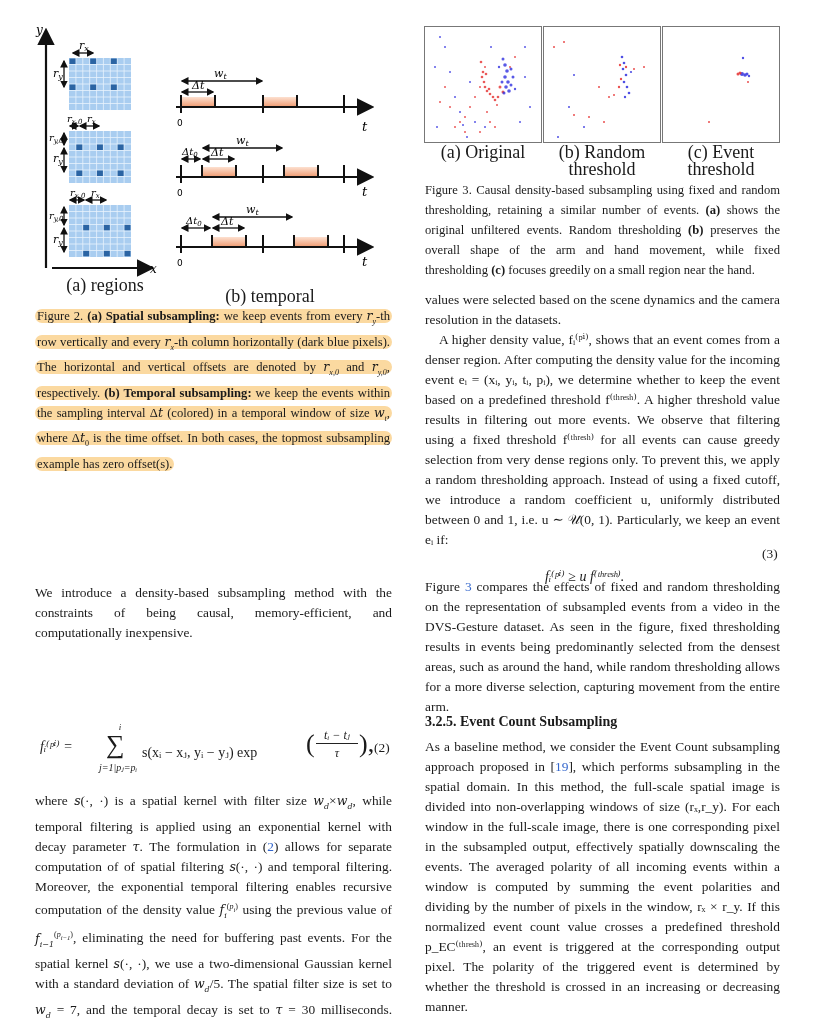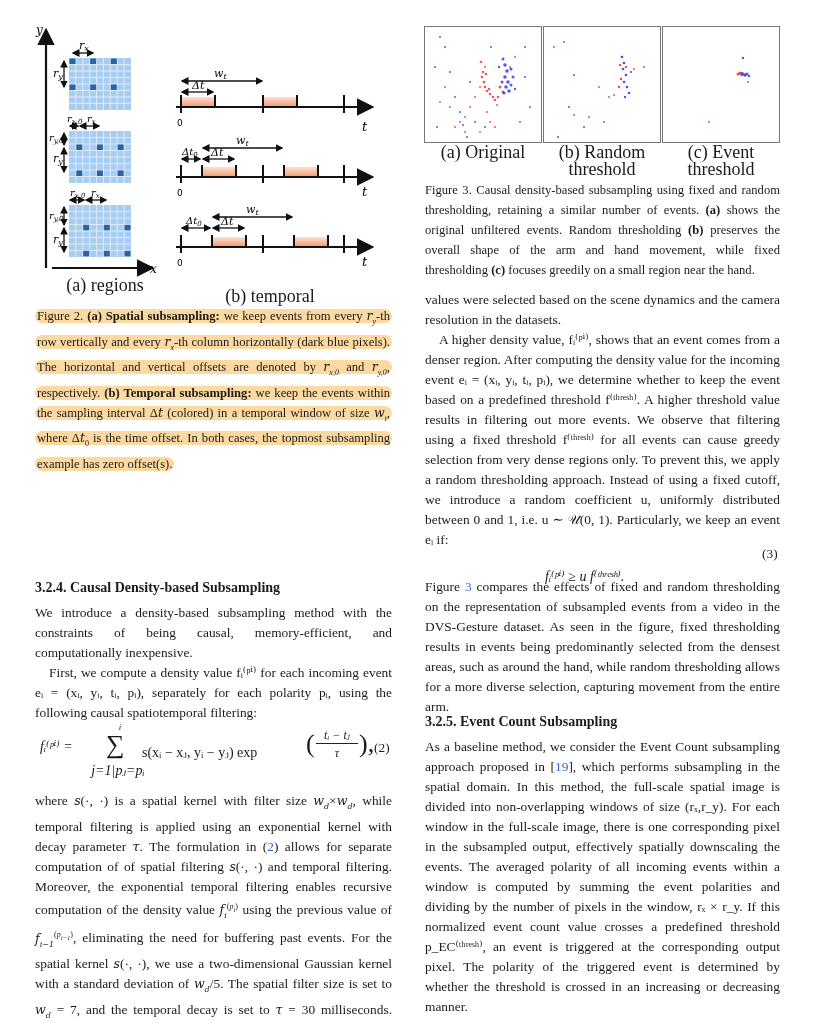--- a/index.html
+++ b/index.html
@@ -361,30 +361,28 @@
   <div class="cap" style="left:543px;top:144px;width:118px;">(b) Random threshold</div>
   <div class="cap" style="left:662px;top:144px;width:118px;">(c) Event threshold</div>
 
   <div class="figcap" style="left:425px;top:180px;width:355px;"><span>Figure 3. Causal density-based subsampling using fixed and random thresholding, retaining a similar number of events. </span><b>(a)</b><span> shows the original unfiltered events. Random thresholding </span><b>(b)</b><span> preserves the overall shape of the arm and hand movement, while fixed thresholding </span><b>(c)</b><span> focuses greedily on a small region near the hand.</span></div>
 </div>
 
 <div class="col col-left" style="top:455px;">
 </div>
 
 <div class="col col-left" style="top:578px;">
-  <h3 class="h">3.2.4. Causal Density-based Subsampling</h3>
   <p class="p" style="margin-top:5px;">We introduce a density-based subsampling method with the constraints of being causal, memory-efficient, and computationally inexpensive.</p>
-  <p class="p indent">First, we compute a density value fᵢ⁽ᵖⁱ⁾ for each incoming event eᵢ = (xᵢ, yᵢ, tᵢ, pᵢ), separately for each polarity pᵢ, using the following causal spatiotemporal filtering:</p>
 </div>
 
 <div>
   <div class="eq" style="left:40px;top:738px;font-style:italic;">fᵢ⁽ᵖⁱ⁾ =</div>
   <div class="eq" style="left:110px;top:722px;font-size:9px;font-style:italic;width:20px;text-align:center;">i</div>
   <div class="eq" style="left:106px;top:730px;font-size:26px;">∑</div>
-  <div class="eq" style="left:88px;top:762px;font-size:14px;font-style:italic;width:60px;text-align:center;">j=1|pⱼ=pᵢ</div>
+  <div class="eq" style="left:88px;top:762px;font-size:10px;font-style:italic;width:60px;text-align:center;">j=1|pⱼ=pᵢ</div>
   <div class="eq" style="left:142px;top:738px;margin-top:6px;">s(xᵢ − xⱼ, yᵢ − yⱼ) exp</div>
   <div class="eq" style="left:306px;top:729px;font-size:26px;">(</div>
   <div class="eq" style="left:316px;top:728px;font-size:12px;font-style:italic;width:42px;text-align:center;border-bottom:1px solid #222;">tᵢ − tⱼ</div>
   <div class="eq" style="left:316px;top:746px;font-size:12px;font-style:italic;width:42px;text-align:center;">τ</div>
   <div class="eq" style="left:359px;top:729px;font-size:26px;">),</div>
   <div class="eqnum" style="left:374px;top:740px;">(2)</div>
 </div>
 
 <div class="col col-left" style="top:791px;">
   <p class="p">where <i class="m">s</i>(·, ·) is a spatial kernel with filter size <i class="m">w<sub style="font-size:8px">d</sub></i>×<i class="m">w<sub style="font-size:8px">d</sub></i>, while temporal filtering is applied using an exponential kernel with decay parameter <i class="m">τ</i>. The formulation in (<span class="link">2</span>) allows for separate computation of of spatial filtering <i class="m">s</i>(·, ·) and temporal filtering. Moreover, the exponential temporal filtering enables recursive computation of the density value <i class="m">f<sub style="font-size:8px">i</sub></i><sup style="font-size:8px">(<i>p<sub>i</sub></i>)</sup> using the previous value of <i class="m">f<sub style="font-size:8px">i−1</sub></i><sup style="font-size:8px">(<i>p<sub>i−1</sub></i>)</sup>, eliminating the need for buffering past events. For the spatial kernel <i class="m">s</i>(·, ·), we use a two-dimensional Gaussian kernel with a standard deviation of <i class="m">w<sub style="font-size:8px">d</sub></i>/5. The spatial filter size is set to <i class="m">w<sub style="font-size:8px">d</sub></i> = 7, and the temporal decay is set to <i class="m">τ</i> = 30 milliseconds. These</p>

